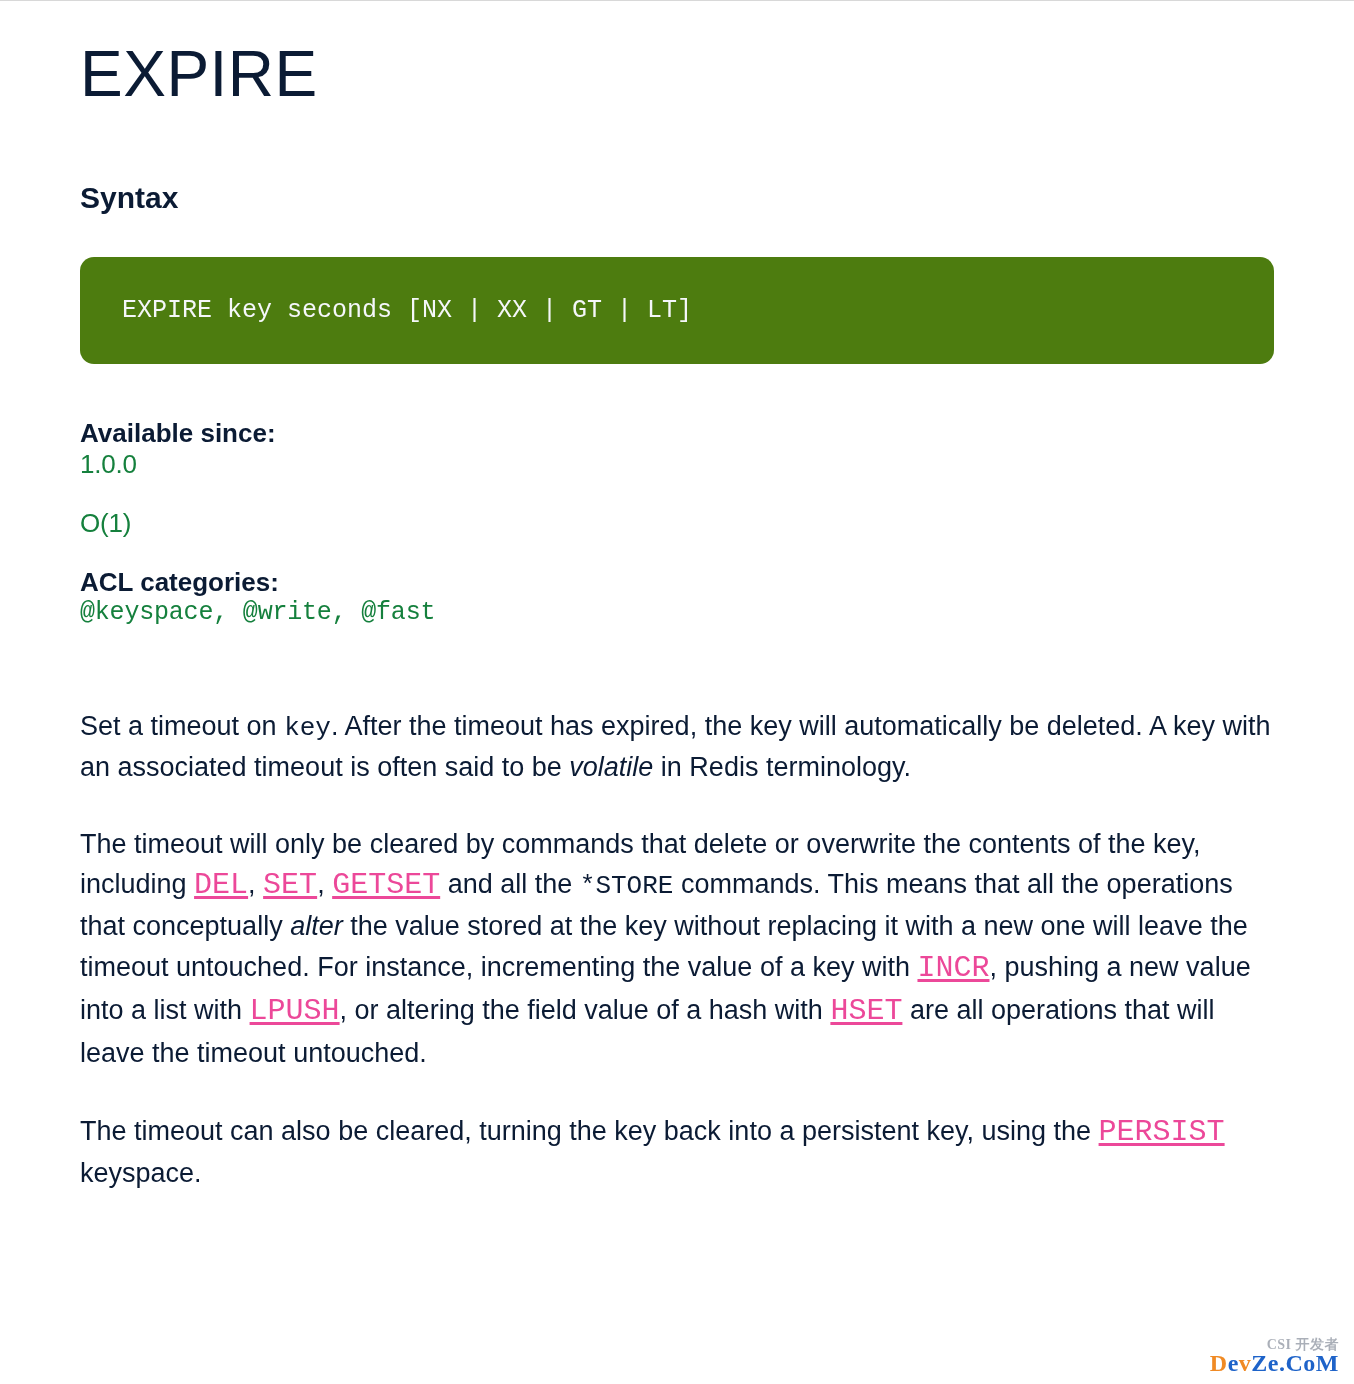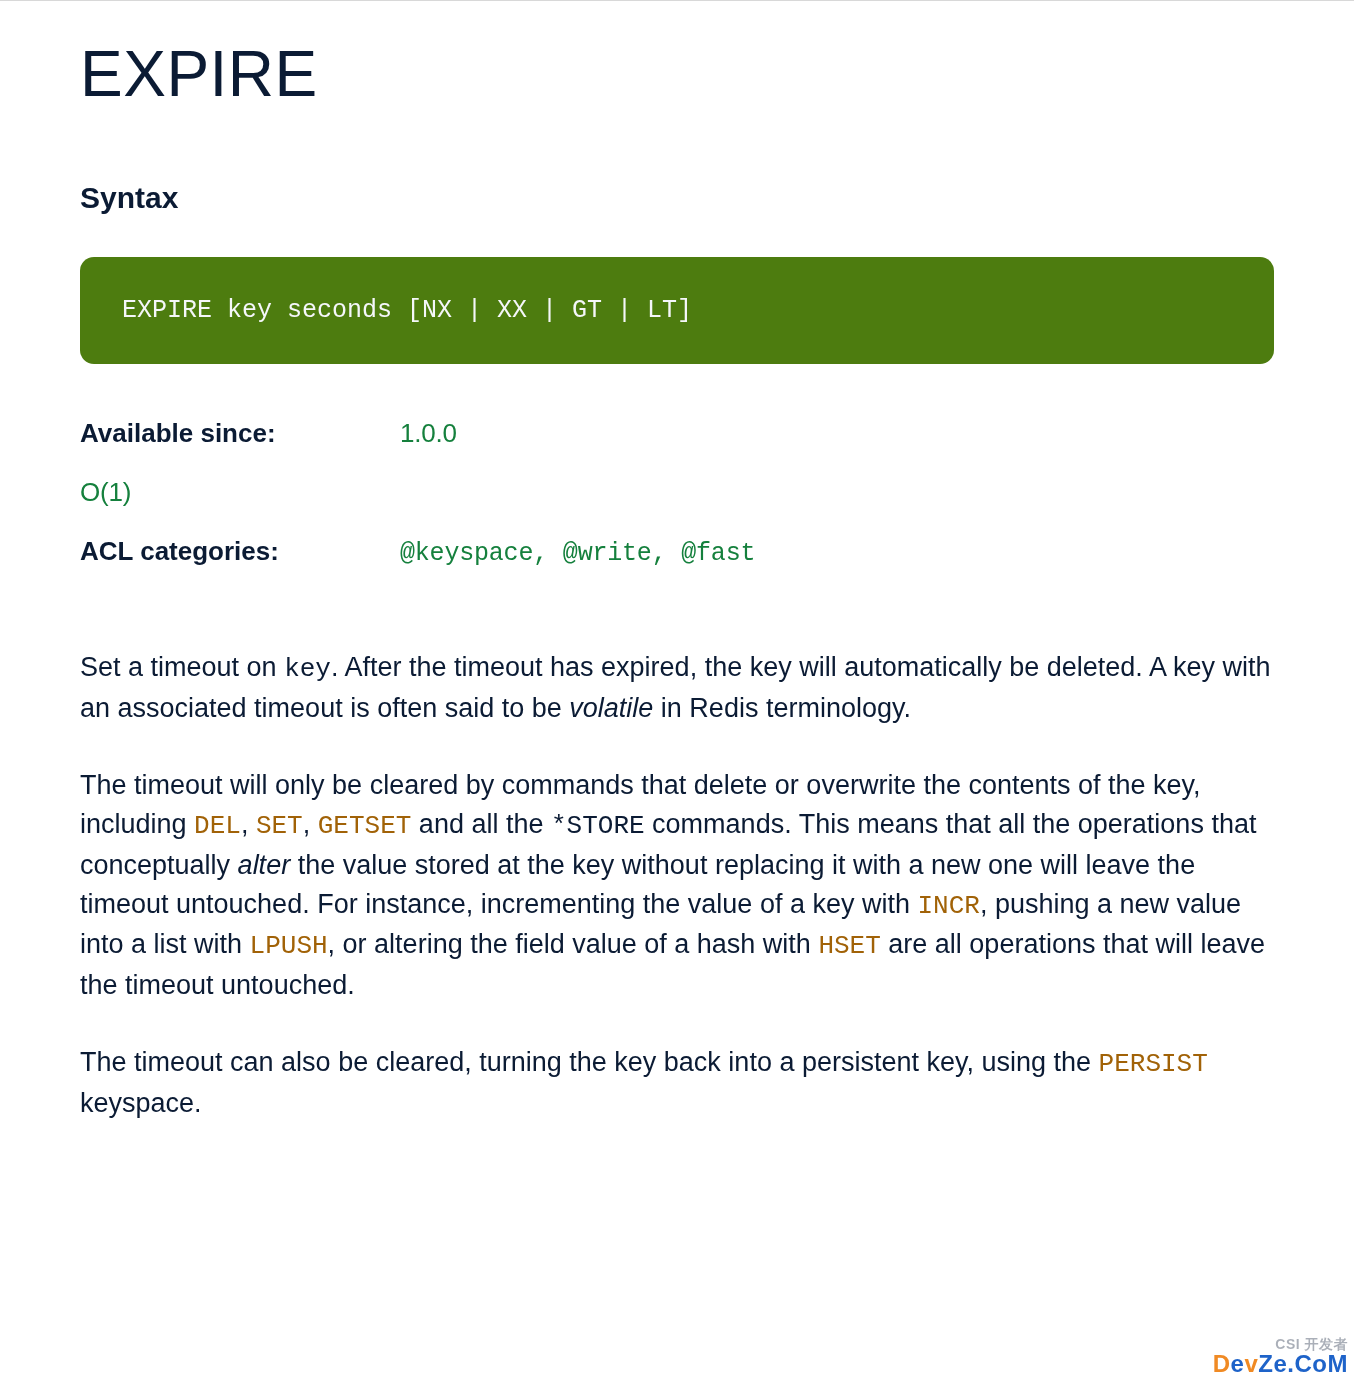--- a/index.html
+++ b/index.html
@@ -41,20 +41,21 @@
   }
   .meta-table {
     margin-top: 54px;
     margin-bottom: 80px;
   }
   .meta-row {
     display: flex;
     align-items: baseline;
     margin-bottom: 28px;
     font-size: 26px;
+    flex-direction: column;
   }
   .meta-label {
     width: 320px;
     flex-shrink: 0;
     font-weight: 600;
     color: #0b1b34;
   }
   .meta-value {
     font-family: "SFMono-Regular", Consolas, "Liberation Mono", Menlo, monospace;
     font-size: 25px;
@@ -73,30 +74,31 @@
   }
   .mono {
     font-family: "SFMono-Regular", Consolas, "Liberation Mono", Menlo, monospace;
     font-size: 26px;
   }
   .italic {
     font-style: italic;
   }
   .cmd-link {
     font-family: "SFMono-Regular", Consolas, "Liberation Mono", Menlo, monospace;
-    font-size: 26px;
+    font-size: 30px;
+    text-decoration: underline;
     text-underline-offset: 3px;
-    color: #a16207;
+    color: #ec4899;
     cursor: pointer;
   }
   .watermark {
     position: absolute;
-    right: 6px;
+    right: 15px;
     top: 1336px;
-    font-family: Liberation Sans, sans-serif;
+    font-family: Liberation Serif, serif;
     font-size: 24px;
     font-weight: 700;
     letter-spacing: 0.5px;
     pointer-events: none;
     user-select: none;
   }
   .watermark .wm-line1 {
     color: rgba(11,27,52,0.35);
     font-size: 14px;
     text-align: right;

